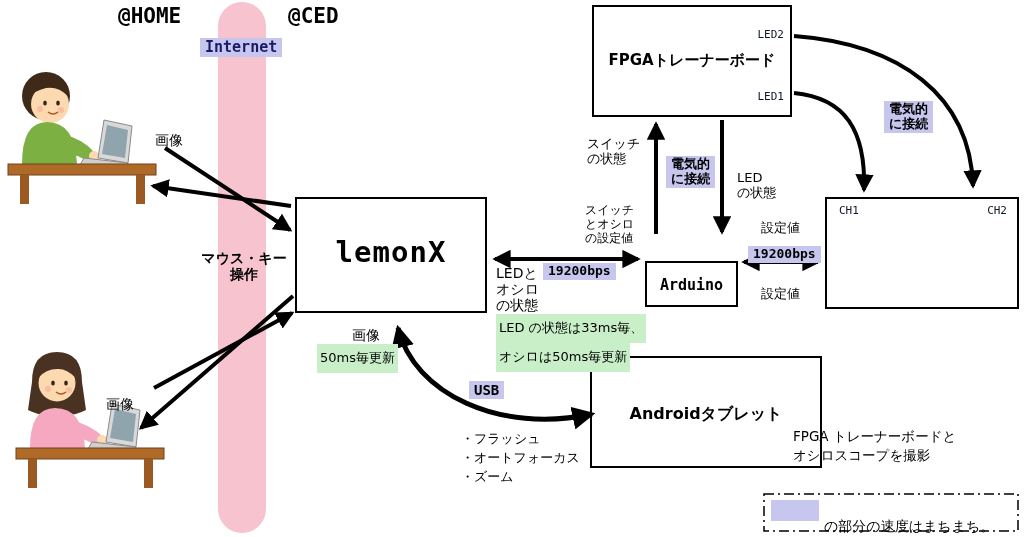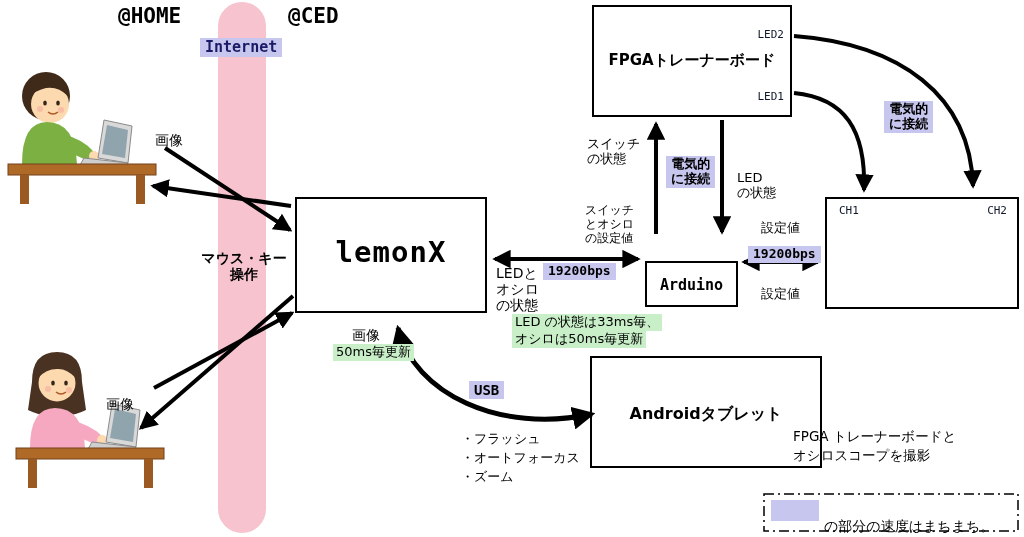--- a/index.html
+++ b/index.html
@@ -16,22 +16,22 @@
   .person{position:absolute;z-index:1;}
   .box{
     position:absolute;background:#ffffff;border:2px solid #000;z-index:2;box-sizing:border-box;
   }
   .box .title{
     position:absolute;left:0;right:0;text-align:center;font-weight:bold;font-size:15px;
   }
   .corner{position:absolute;font-size:11px;color:#0f172a;}
   svg.wires{position:absolute;left:0;top:0;z-index:3;pointer-events:none;}
   .lbl{position:absolute;z-index:4;font-size:13px;line-height:1.15;white-space:nowrap;}
-  .lavender{background:#c6c6ee;padding:1px 5px;font-weight:600;text-align:center;}
-  .greenbg{background:#c9efc9;padding:1px 3px;display:inline-block;margin-left:16px;}
+  .lavender{background:#c6c6ee;padding:1px 5px;font-weight:600;}
+  .greenbg{background:#c9efc9;padding:7px 3px;display:inline-block;}
   .big-title{font-size:21px;font-weight:bold;z-index:4;}
   .lemonx-text{
     position:absolute;left:0;right:0;top:36px;text-align:center;
     font-size:29px;font-weight:bold;letter-spacing:1px;
   }
   .swatch{position:absolute;width:48px;height:21px;background:#c6c6ee;z-index:4;}
 </style>
 </head>
 <body>
 

